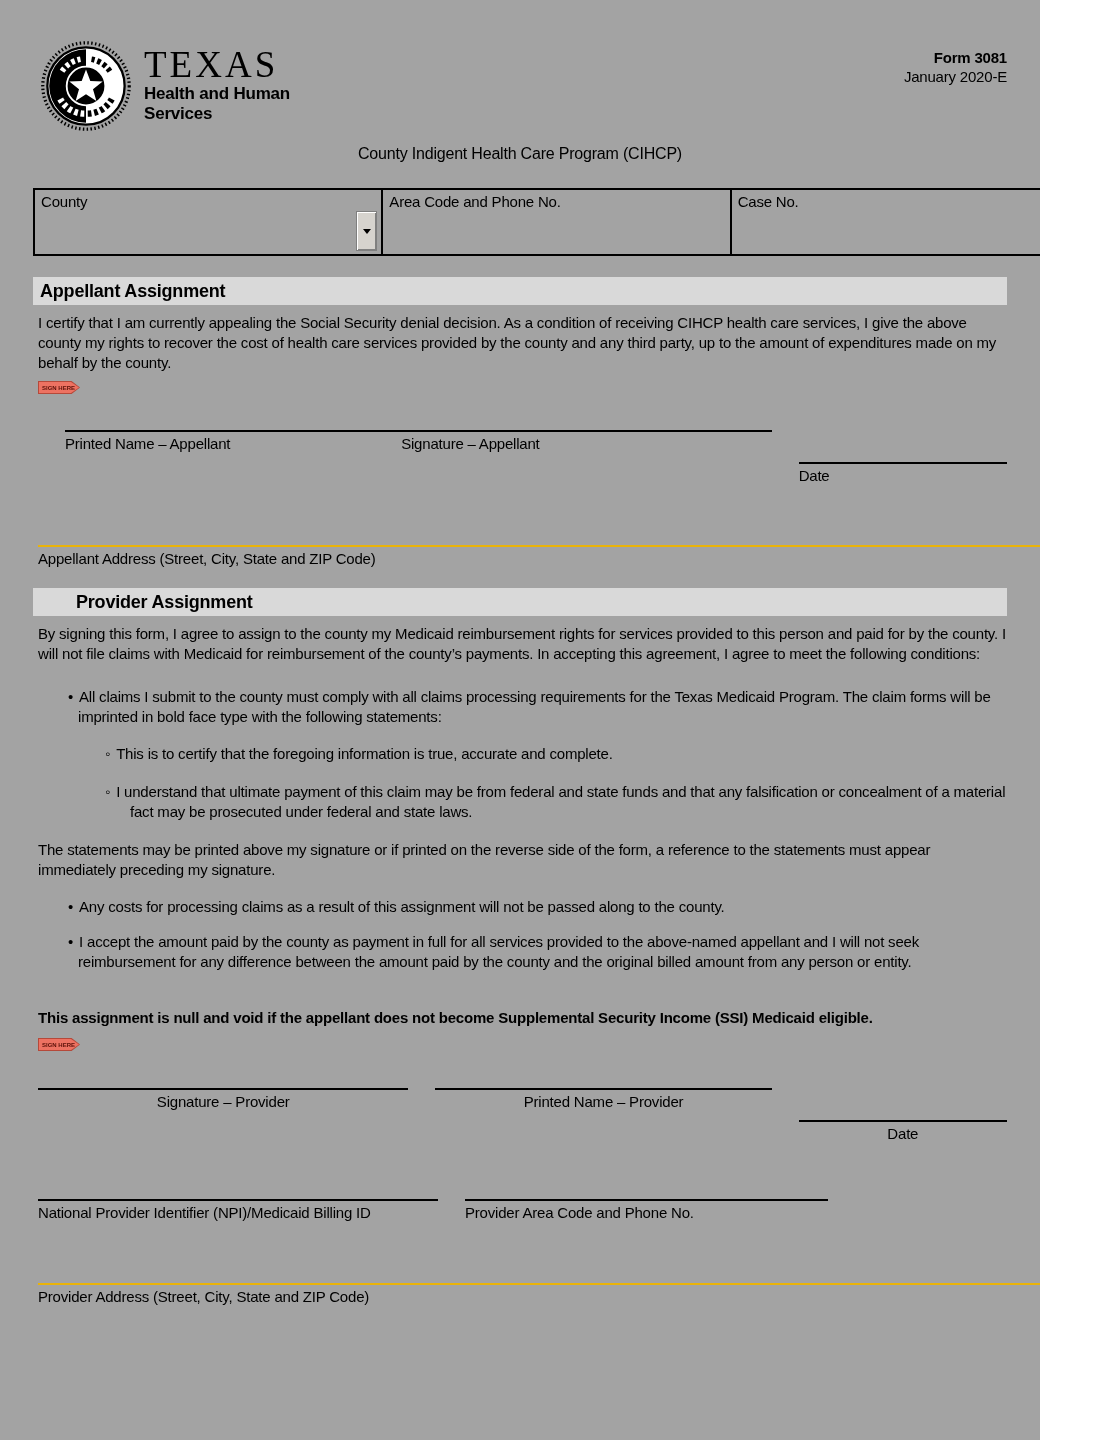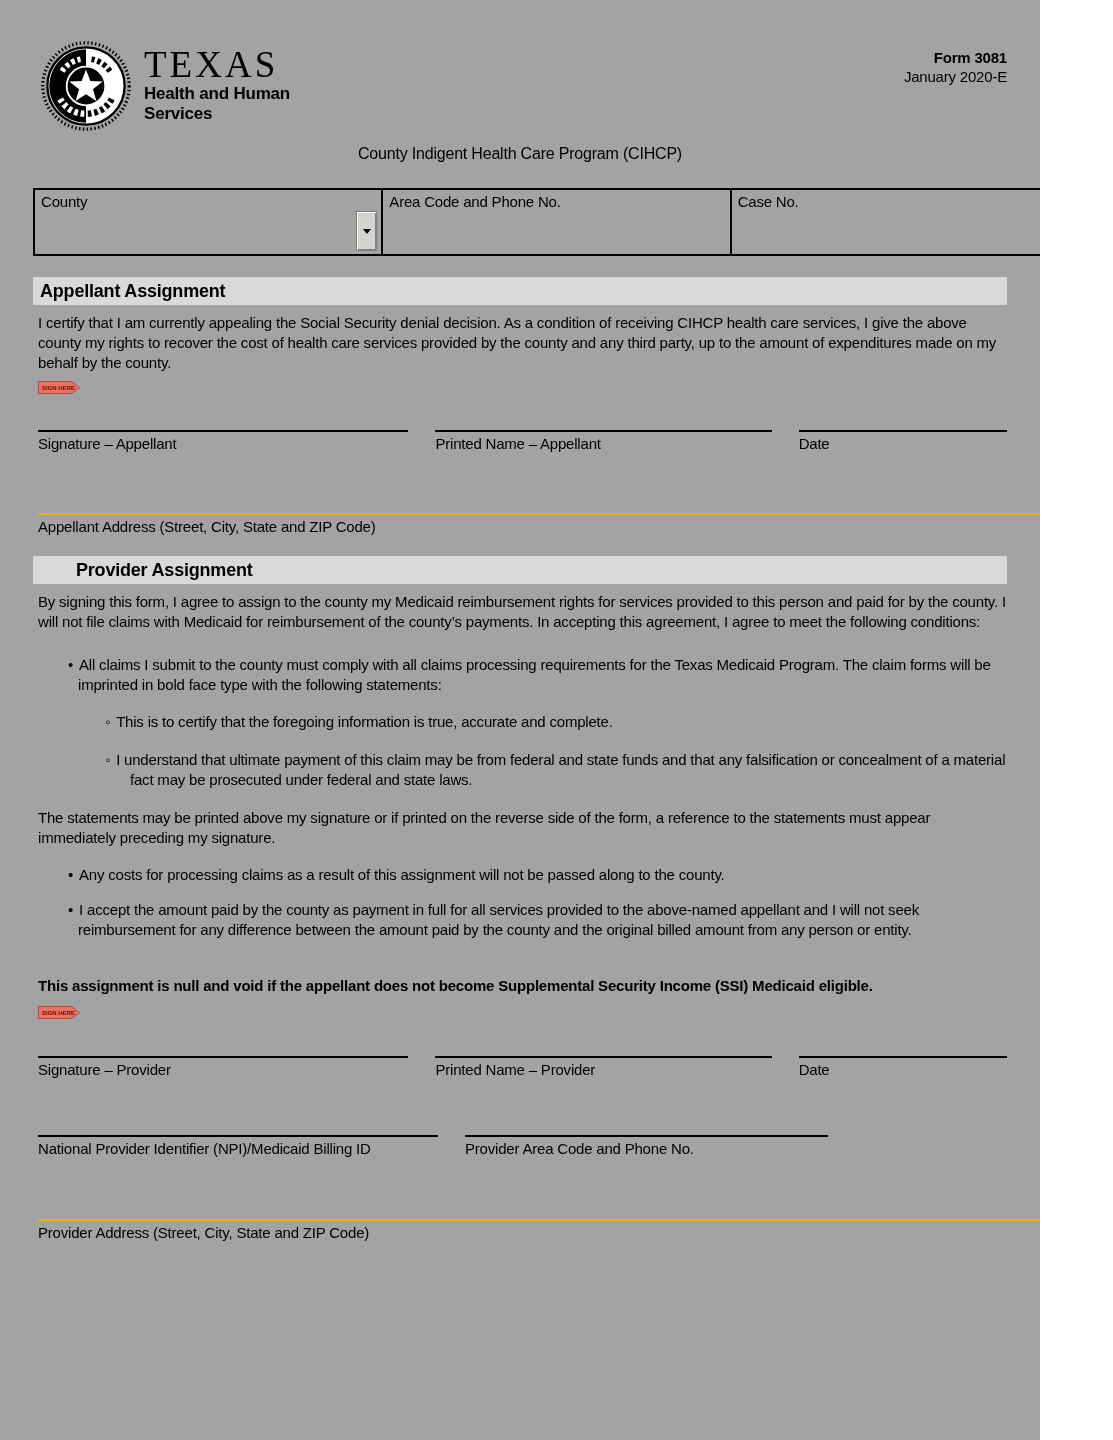--- a/index.html
+++ b/index.html
@@ -52,26 +52,26 @@
   .marker{margin-right:6px;}
   
   .sign-tag{position:relative;margin-left:5px;width:42px;height:13px;background:var(--sign-tag-border,#b5493a);clip-path:polygon(0 0,80% 0,100% 50%,80% 100%,0 100%);}
   .sign-tag-inner{position:absolute;left:1px;top:1px;right:1px;bottom:1px;background:var(--sign-tag-bg,#ed7262);clip-path:polygon(0 0,80% 0,100% 50%,80% 100%,0 100%);display:flex;align-items:center;padding-left:3px;}
   .sign-tag-inner span{font-size:6px;font-weight:bold;color:var(--sign-tag-text,#5a1008);letter-spacing:0;white-space:nowrap;}
   .tag-appellant{margin-top:8px;}
   .tag-provider{margin-top:10px;}
   
   .sig-row{display:flex;padding-left:5px;}
   .sig-appellant{margin-top:36px;}
-  .sig-provider{margin-top:37px;}
+  .sig-provider{margin-top:37px;text-align:center;}
   .npi-row{margin-top:56px;}
   .sig-col{border-top:2px solid #000;}
   .w1{width:400px;}
   .w2{width:363px;margin-left:27px;}
-  .w3{width:225px;margin-left:27px;}
+  .w3{width:225px;margin-left:27px;margin-top:32px;}
   .sig-label{font-size:15px;line-height:18px;margin-top:3px;}
   .addr-row{margin-left:5px;border-top:2px solid #eab308;width:1042px;}
   .addr-appellant{margin-top:60px;}
   .addr-provider{margin-top:61px;}
 </style>
 </head>
 <body>
 
 <div class="page">
 
@@ -131,25 +131,25 @@
 
     <p class="body-text">I certify that I am currently appealing the Social Security denial decision. As a condition of receiving CIHCP health care services, I give the above county my rights to recover the cost of health care services provided by the county and any third party, up to the amount of expenditures made on my behalf by the county.</p>
 
     <div class="sign-tag tag-appellant">
       <div class="sign-tag-inner">
         <span>SIGN HERE</span>
       </div>
     </div>
 
     <div class="sig-row sig-appellant">
+      <div class="sig-col w2">
+        <div class="sig-label">Printed Name – Appellant</div>
+      </div>
       <div class="sig-col w1">
         <div class="sig-label">Signature – Appellant</div>
-      </div>
-      <div class="sig-col w2">
-        <div class="sig-label">Printed Name – Appellant</div>
       </div>
       <div class="sig-col w3">
         <div class="sig-label">Date</div>
       </div>
     </div>
 
     <div class="addr-row addr-appellant">
       <div class="sig-label">Appellant Address (Street, City, State and ZIP Code)</div>
     </div>
 

